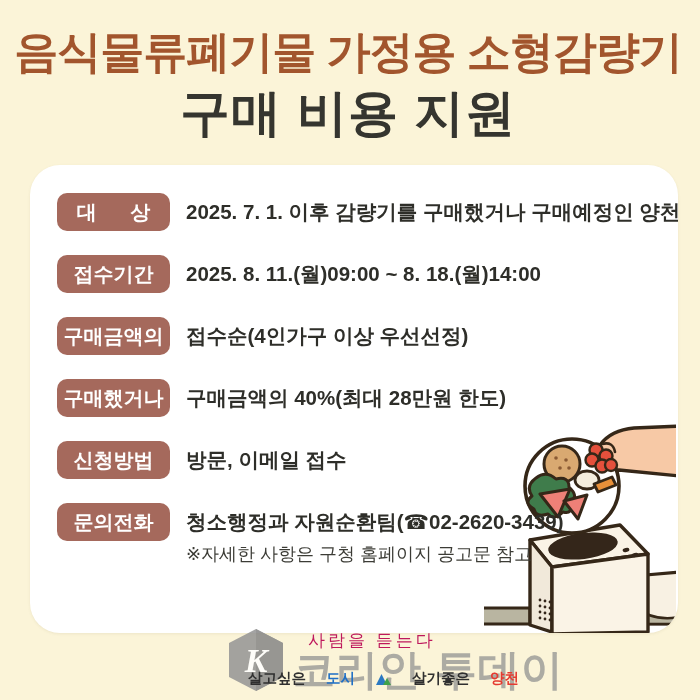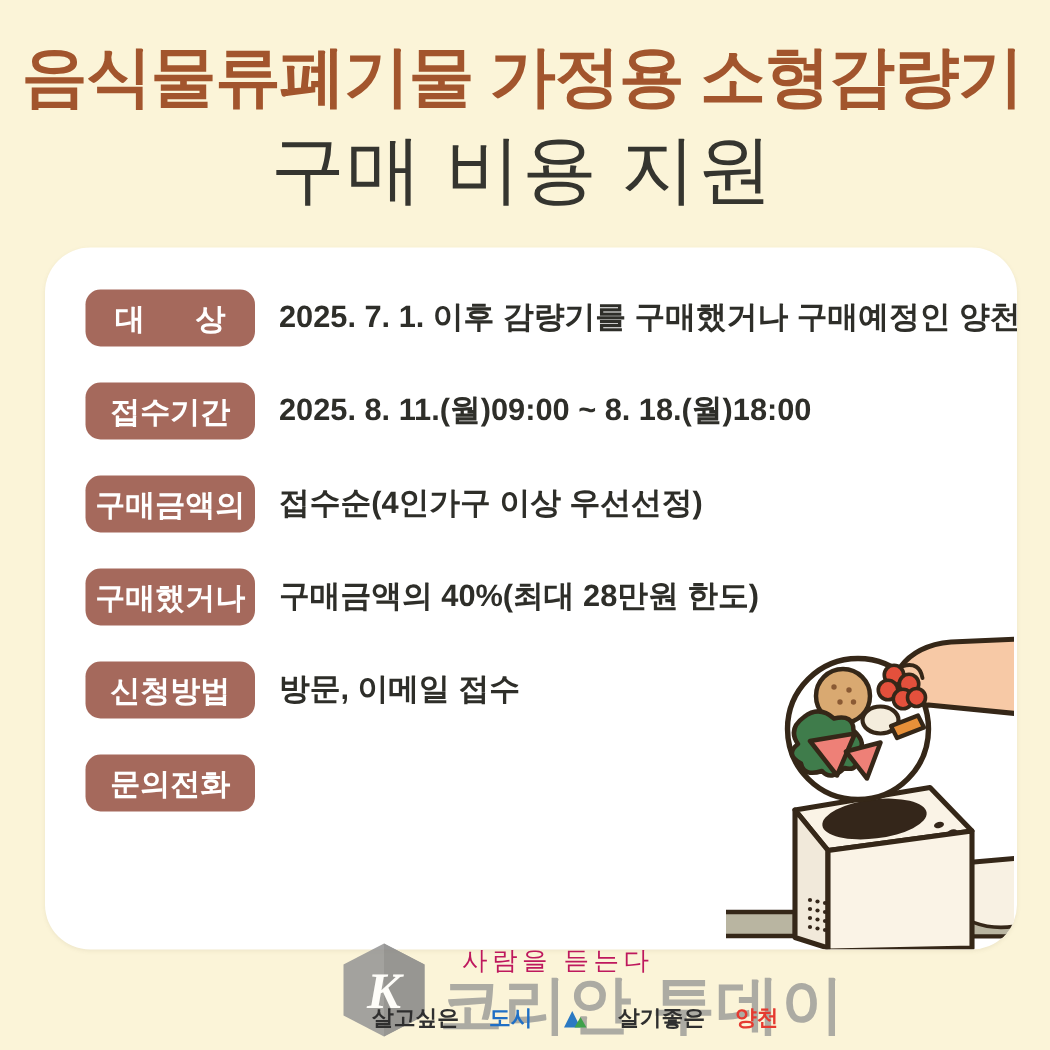--- a/index.html
+++ b/index.html
@@ -12,21 +12,21 @@
   }
   .poster { position:absolute; inset:0; }
 
   
   .title-block { position:absolute; top:26px; left:0; width:696px; text-align:center; }
   .title-line1 {
     font-size:44px; font-weight:900; color:#A2552D;
     letter-spacing:-1px; line-height:1.2;
   }
   .title-line2 {
-    font-size:50px; font-weight:400; color:#35352F;
+    font-size:50px; font-weight:700; color:#35352F;
     letter-spacing:1px; line-height:1.15; margin-top:6px;
   }
 
   
   .card {
     position:absolute; left:30px; top:165px; width:648px; height:468px;
     background:#FFFFFF; border-radius:30px; overflow:hidden;
     box-shadow:0 1px 3px rgba(120,110,70,.10);
   }
   .rows { position:relative; z-index:2; padding:28px 0 0 27px; }
@@ -86,41 +86,45 @@
   <div class="card">
     <div class="rows">
 
       <div class="row row-target">
         <div class="badge">대 상</div>
         <div class="value">2025. 7. 1. 이후 감량기를 구매했거나 구매예정인 양천구민</div>
       </div>
 
       <div class="row">
         <div class="badge">접수기간</div>
-        <div class="value">2025. 8. 11.(월)09:00 ~ 8. 18.(월)18:00</div>
+        <div class="value">2025. 8. 11.(월)09:00 ~ 8. 18.(월)14:00</div>
       </div>
 
 
       <div class="row">
         <div class="badge">구매금액의</div>
         <div class="value">접수순(4인가구 이상 우선선정)</div>
       </div>
 
       <div class="row">
         <div class="badge">구매했거나</div>
         <div class="value">구매금액의 40%(최대 28만원 한도)</div>
       </div>
 
       <div class="row">
         <div class="badge">신청방법</div>
         <div class="value">방문, 이메일 접수</div>
       </div>
 
       <div class="row">
         <div class="badge">문의전화</div>
+        <div class="row-value-col">
+          <div class="value">청소행정과 자원순환팀(☎02-2620-3439)</div>
+          <div class="note">※자세한 사항은 구청 홈페이지 공고문 참고</div>
+        </div>
       </div>
 
     </div>
 
     <svg class="illustration" viewBox="0 0 192 215">
 
       <path d="M-4,190 L46,190 L46,206 L-4,206 Z" fill="#B9B5A1" stroke="#352718" stroke-width="3"></path>
 
       <g>
         <path d="M150,158 L196,154 L196,206 L162,206 Q150,196 150,182 Z" fill="#F8F1E3" stroke="#352718" stroke-width="3.2"></path>

